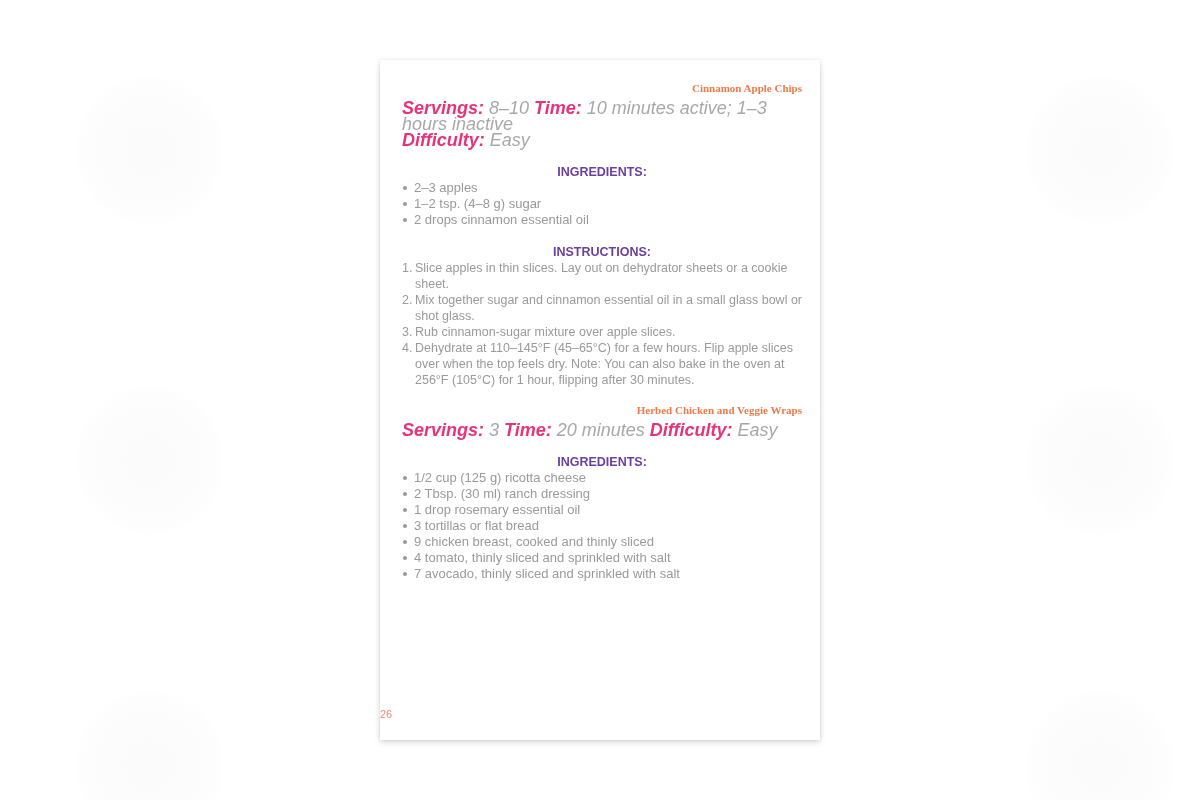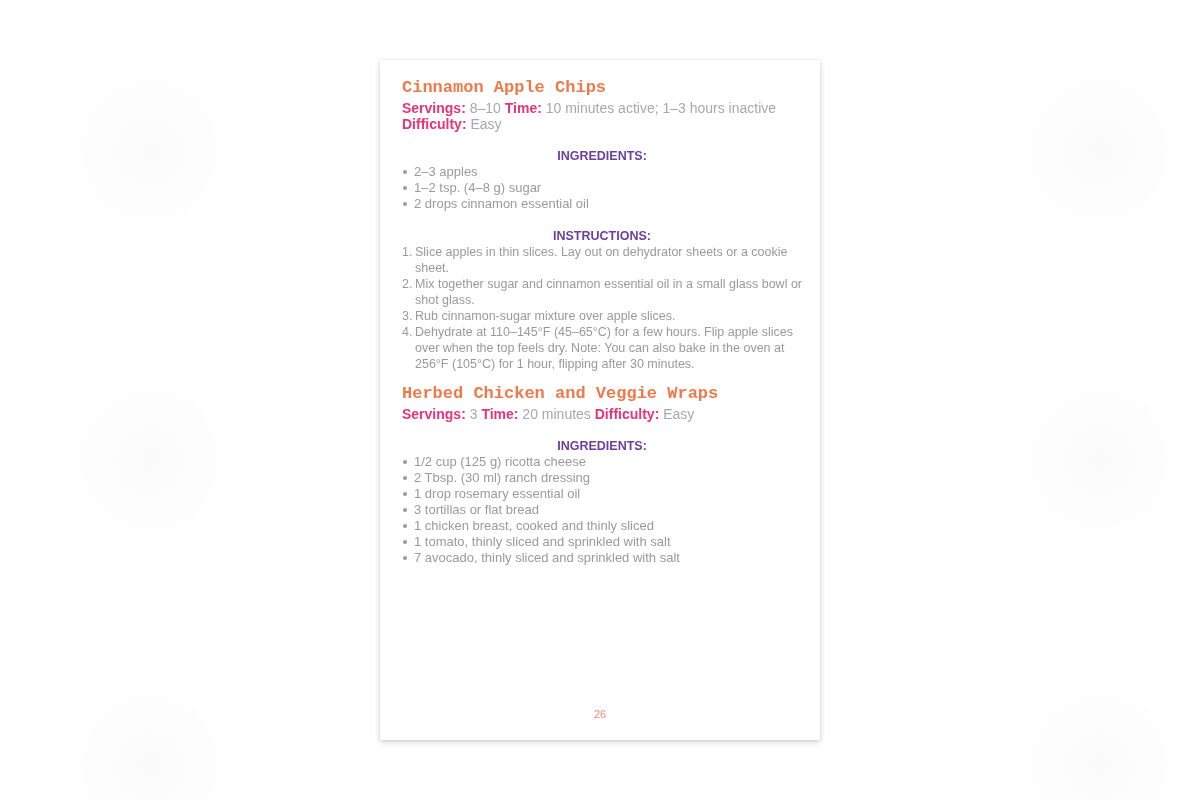--- a/index.html
+++ b/index.html
@@ -11,44 +11,44 @@
       position: absolute; width: 150px; height: 150px; border-radius: 50%;
       background: radial-gradient(circle, #fbfbfb 0%, #fdfdfd 60%, #ffffff 75%);
     }
     .page {
       position: absolute; left: 380px; top: 60px; width: 440px; height: 680px;
       background: #ffffff;
       box-shadow: 0 2px 6px rgba(0,0,0,0.18), 0 0 2px rgba(0,0,0,0.08);
     }
     .content { position: absolute; left: 22px; top: 18px; width: 400px; }
     .recipe-title {
-      font-family: Liberation Mono, monospace; font-weight: bold; color: #ee7a4a;
-      font-size: 17px; line-height: 20px; margin: 0 0 2px 0;
+      font-family: Liberation Serif, serif; font-weight: bold; color: #ee7a4a;
+      font-size: 11px; line-height: 20px; margin: 0 0 2px 0; text-align: right;
     }
-    .meta { font-size: 14px; line-height: 16px; color: #a8a8a8; }
+    .meta { font-size: 18px; line-height: 16px; color: #a8a8a8; font-style: italic; }
     .meta .lbl { color: #e8337a; font-weight: bold; }
     .section-head {
       color: #6b3fa0; font-weight: bold; font-size: 12.5px; line-height: 16px; margin-top: 16px; text-align: center;
     }
     ul.ing { list-style: none; margin: 0; padding: 0; }
     ul.ing li {
       font-size: 13px; line-height: 16px; color: #9a9a9a; position: relative; padding-left: 12px;
     }
     ul.ing li::before {
       content: ""; position: absolute; left: 1px; top: 6px; width: 4px; height: 4px; border-radius: 50%;
       background: #9a9a9a;
     }
     ol.steps { list-style: none; margin: 0; padding: 0; }
     ol.steps li {
       font-size: 12.5px; line-height: 16px; color: #9a9a9a; position: relative; padding-left: 13px;
     }
     ol.steps li .num { position: absolute; left: 0; top: 0; }
     .recipe2 { margin-top: 12px; }
     .page-num {
-      position: absolute; left: 0; right: 0; top: 648px; text-align: center;
+      position: absolute; left: 0; right: 0; top: 648px; 
       color: #ee8a7a; font-size: 11px;
     }
   </style>
 </head>
 <body>
 
 <div class="watermark" style="left:75px;top:75px;"></div>
 <div class="watermark" style="left:75px;top:385px;"></div>
 <div class="watermark" style="left:75px;top:690px;"></div>
 <div class="watermark" style="left:1025px;top:75px;"></div>
@@ -98,21 +98,21 @@
       <div class="meta">
         <span class="lbl">Servings:</span><span> 3 </span><span class="lbl">Time:</span><span> 20 minutes </span><span class="lbl">Difficulty:</span><span> Easy</span>
       </div>
 
       <div class="section-head">INGREDIENTS:</div>
       <ul class="ing">
         <li>1/2 cup (125 g) ricotta cheese</li>
         <li>2 Tbsp. (30 ml) ranch dressing</li>
         <li>1 drop rosemary essential oil</li>
         <li>3 tortillas or flat bread</li>
-        <li>1 chicken breast, cooked and thinly sliced</li>
-        <li>1 tomato, thinly sliced and sprinkled with salt</li>
+        <li>9 chicken breast, cooked and thinly sliced</li>
+        <li>4 tomato, thinly sliced and sprinkled with salt</li>
         <li>7 avocado, thinly sliced and sprinkled with salt</li>
       </ul>
     </section>
   </div>
 
   <div class="page-num">26</div>
 </div>
 
 </body></html>

